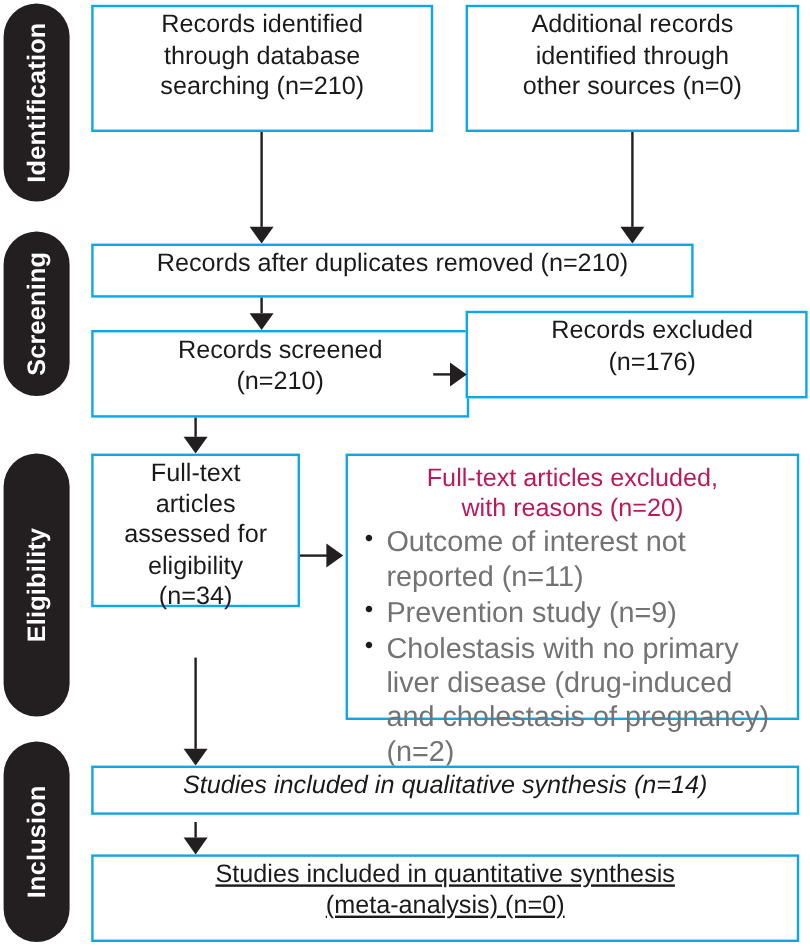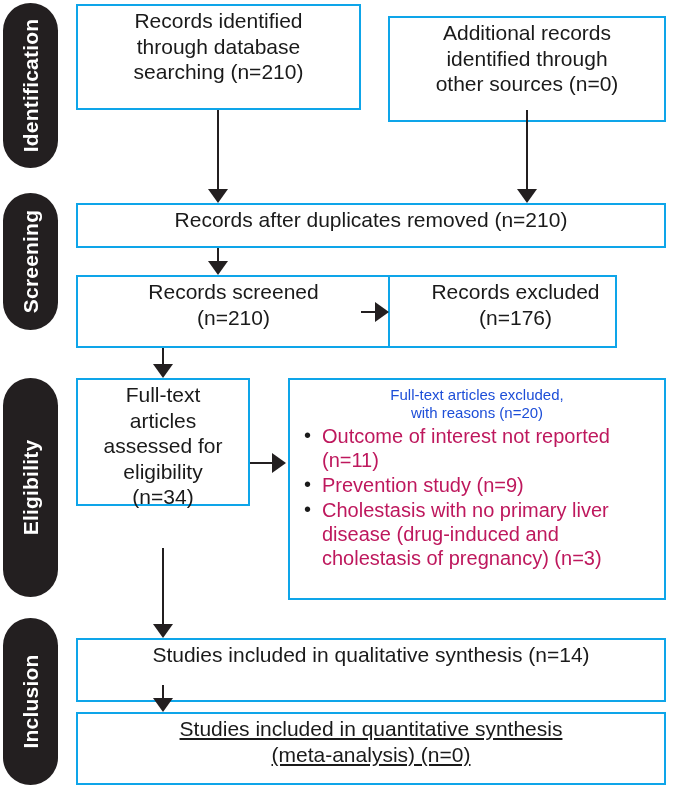--- a/index.html
+++ b/index.html
@@ -61,35 +61,35 @@
 
   
   .box.reasons {
     display: block;
     padding: 6px 8px 6px 8px;
     text-align: left;
   }
   .reasons-heading {
     display: block;
     text-align: center;
-    font-size: 15px;
+    font-size: 21px;
     line-height: 1.2;
     white-space: pre-line;
-    color: #1d4ed8;
+    color: #be185d;
   }
   .reasons-list {
     margin: 2px 0 0 0;
     padding: 0 0 0 22px;
     list-style: none;
   }
   .reasons-list li {
     position: relative;
-    font-size: 20px;
+    font-size: 24px;
     line-height: 1.2;
-    color: #be185d;
+    color: #737373;
     margin: 0 0 1px 0;
     padding-left: 2px;
   }
   .reasons-list li::before {
     content: "\2022";
     position: absolute;
     left: -16px;
     top: -1px;
     font-size: 20px;
     line-height: 1.2;
@@ -144,45 +144,45 @@
   <div class="stage-pill" style="left:3px; top:618px; width:55px; height:167px;">
     <span class="stage-label">Inclusion</span>
   </div>
 
   <div class="box" style="left:76px; top:4px; width:285px; height:106px;">
     <span class="box-text">Records identified
 through database
 searching (n=210)</span>
   </div>
 
-  <div class="box" style="left:388px; top:4px; width:278px; height:106px;margin-top:12px;">
+  <div class="box" style="left:388px; top:4px; width:278px; height:106px;">
     <span class="box-text">Additional records
 identified through
 other sources (n=0)</span>
   </div>
 
   <div class="v-line" style="left:217px; top:110px; height:79px;"></div>
   <div class="arrow-down" style="left:208px; top:189px;"></div>
 
   <div class="v-line" style="left:526px; top:110px; height:79px;"></div>
   <div class="arrow-down" style="left:517px; top:189px;"></div>
 
-  <div class="box" style="left:76px; top:203px; width:590px; height:45px;">
+  <div class="box" style="left:76px; top:203px; width:502px; height:45px;">
     <span class="box-text">Records after duplicates removed (n=210)</span>
   </div>
 
   <div class="v-line" style="left:217px; top:248px; height:13px;"></div>
   <div class="arrow-down" style="left:208px; top:261px;"></div>
 
   <div class="box" style="left:76px; top:275px; width:315px; height:73px;">
     <span class="box-text">Records screened
 (n=210)</span>
   </div>
 
-  <div class="box" style="left:388px; top:275px; width:229px; height:73px;padding-left:32px;">
+  <div class="box" style="left:388px; top:259px; width:285px; height:73px;padding-left:32px;">
     <span class="box-text">Records excluded
 (n=176)</span>
   </div>
 
   <div class="h-line" style="left:361px; top:311px; width:16px;"></div>
   <div class="arrow-right" style="left:375px; top:302px;"></div>
 
   <div class="v-line" style="left:162px; top:348px; height:16px;"></div>
   <div class="arrow-down" style="left:153px; top:364px;"></div>
 
@@ -196,28 +196,28 @@
 
   <div class="h-line" style="left:250px; top:462px; width:24px;"></div>
   <div class="arrow-right" style="left:272px; top:453px;"></div>
 
   <div class="box reasons" style="left:288px; top:378px; width:378px; height:222px;">
     <span class="reasons-heading">Full-text articles excluded,
 with reasons (n=20)</span>
     <ul class="reasons-list">
       <li>Outcome of interest not reported (n=11)</li>
       <li>Prevention study (n=9)</li>
-      <li>Cholestasis with no primary liver disease (drug-induced and cholestasis of pregnancy) (n=3)</li>
+      <li>Cholestasis with no primary liver disease (drug-induced and cholestasis of pregnancy) (n=2)</li>
     </ul>
   </div>
 
   <div class="v-line" style="left:162px; top:548px; height:76px;"></div>
   <div class="arrow-down" style="left:153px; top:624px;"></div>
 
-  <div class="box" style="left:76px; top:638px; width:590px; height:64px;">
+  <div class="box" style="left:76px; top:638px; width:590px; height:41px;font-style:italic;">
     <span class="box-text">Studies included in qualitative synthesis (n=14)</span>
   </div>
 
   <div class="v-line" style="left:162px; top:685px; height:13px;"></div>
   <div class="arrow-down" style="left:153px; top:698px;"></div>
 
   <div class="box" style="left:76px; top:712px; width:590px; height:73px;text-decoration:underline;">
     <span class="box-text">Studies included in quantitative synthesis
 (meta-analysis) (n=0)</span>
   </div>

